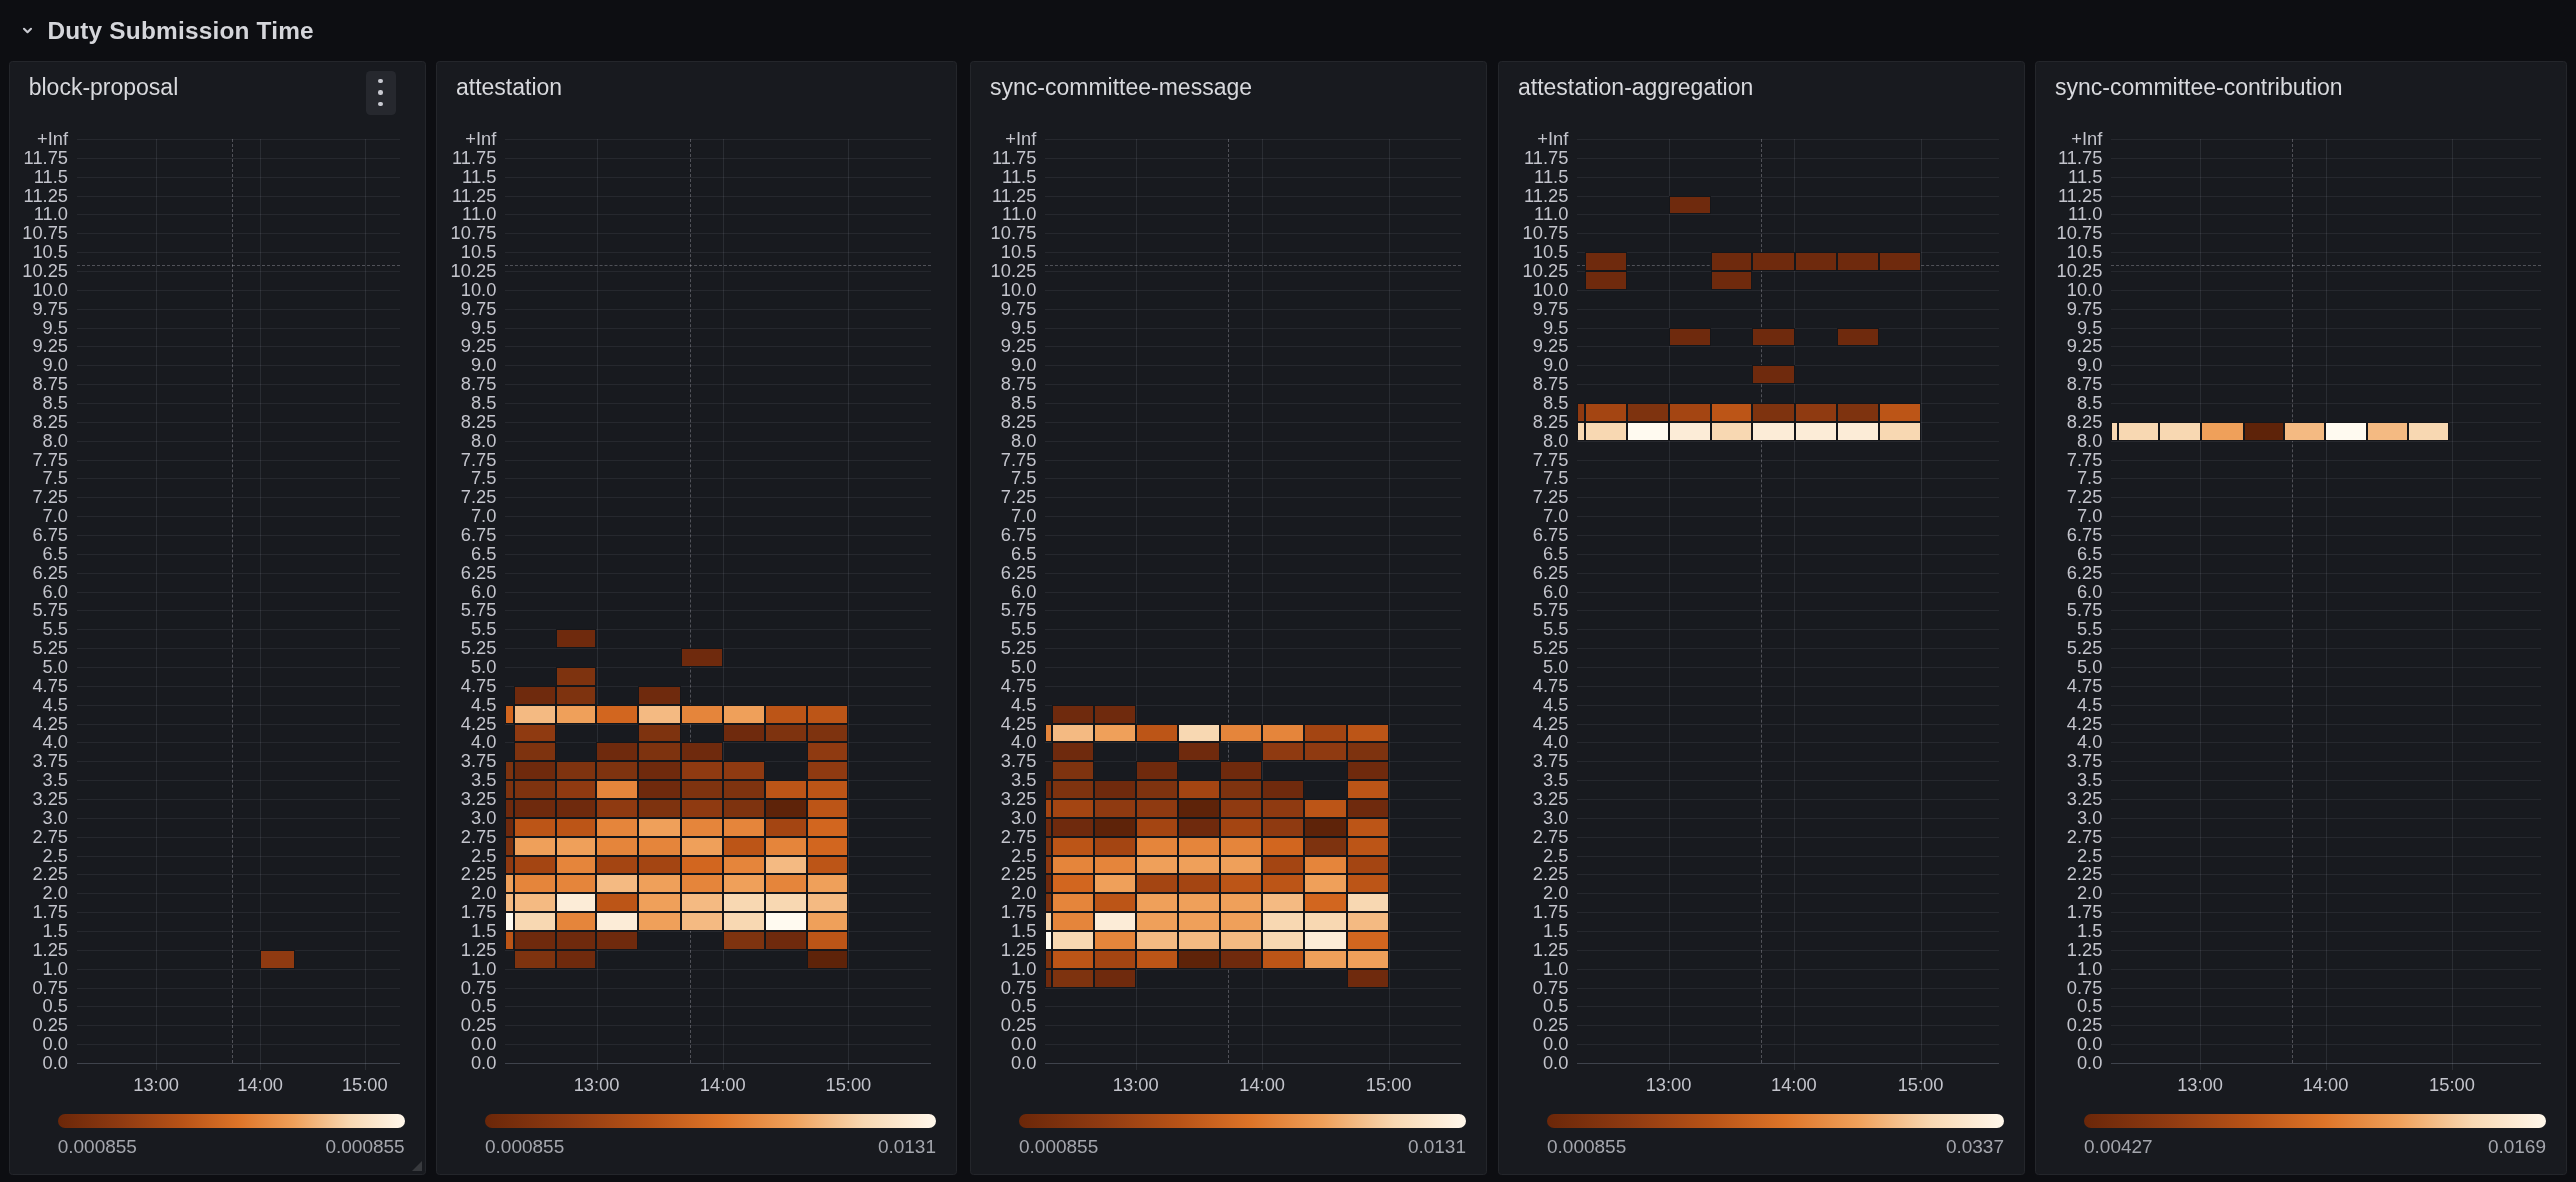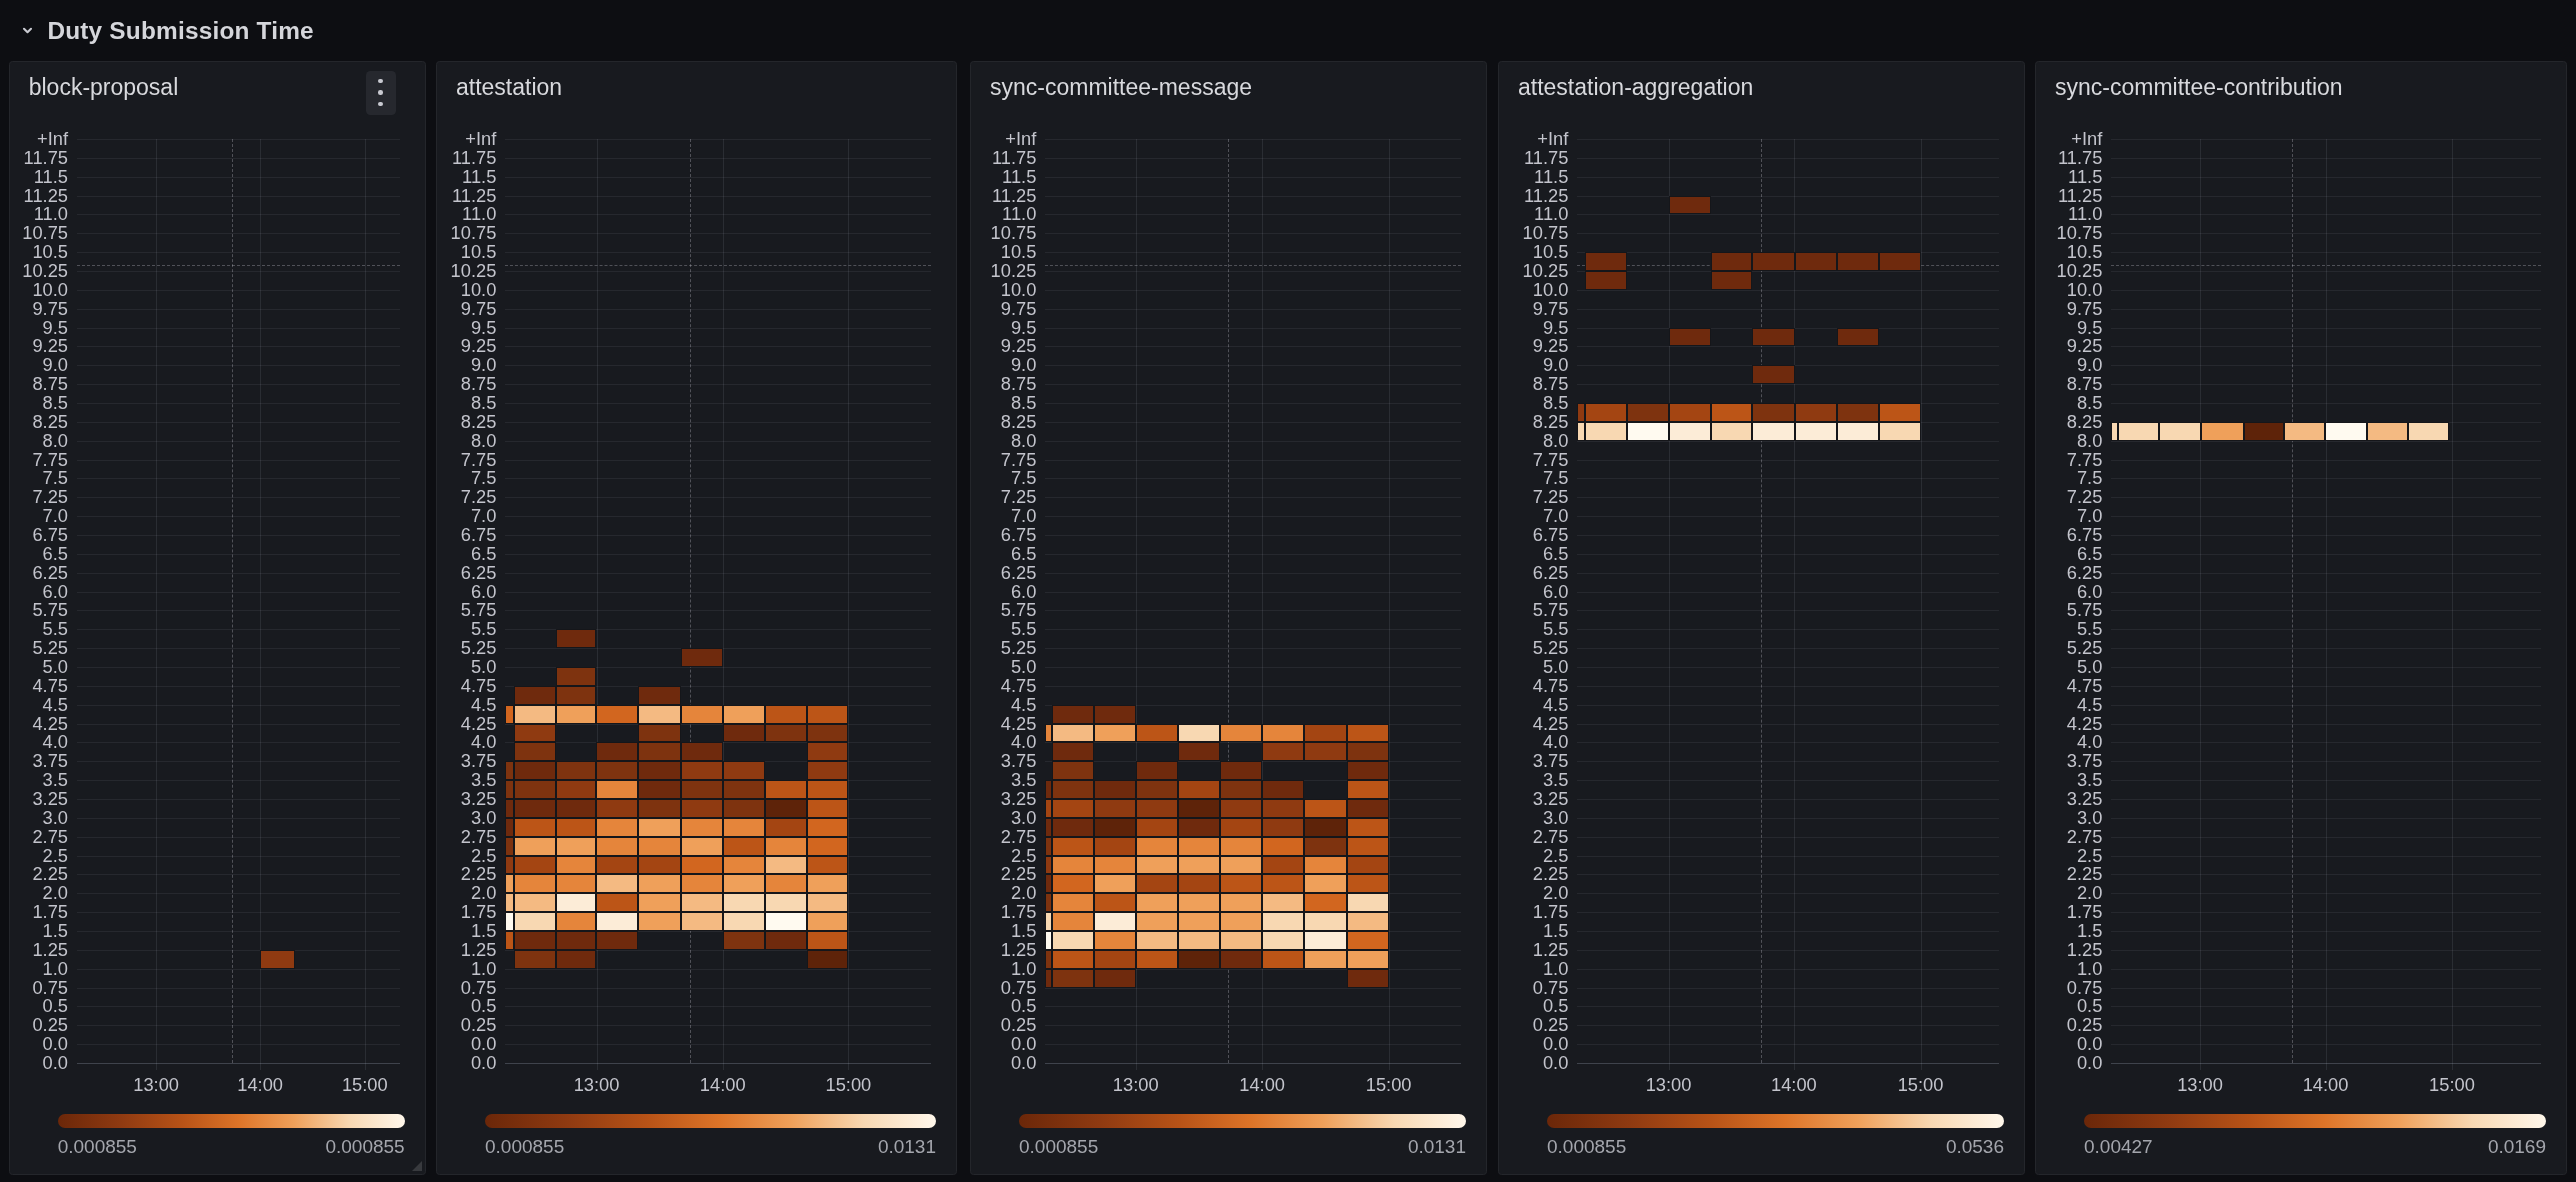--- a/index.html
+++ b/index.html
@@ -792,21 +792,21 @@
           <div class="cell" style="left: 71.49%; width: 9.91%; bottom: 67.3469%; height: 2.04082%; background: rgb(248, 216, 178);"></div>
         </div>
         <div class="xaxis" style="left: 78px; width: 422px;">
           <span style="left: 21.7%;">13:00</span>
           <span style="left: 51.4%;">14:00</span>
           <span style="left: 81.4%;">15:00</span>
         </div>
         <div class="lbar"></div>
         <div class="llabels">
           <span>0.000855</span>
-          <span>0.0536</span>
+          <span>0.0337</span>
         </div>
       </div>
       <div class="panel" style="left: 2035px; width: 532px;">
         <span class="p-title">sync-committee-contribution</span>
         <div class="ylabels" style="width: 75px;">
           <span style="top: 0%;">+Inf</span>
           <span style="top: 2.04082%;">11.75</span>
           <span style="top: 4.08163%;">11.5</span>
           <span style="top: 6.12245%;">11.25</span>
           <span style="top: 8.16327%;">11.0</span>

